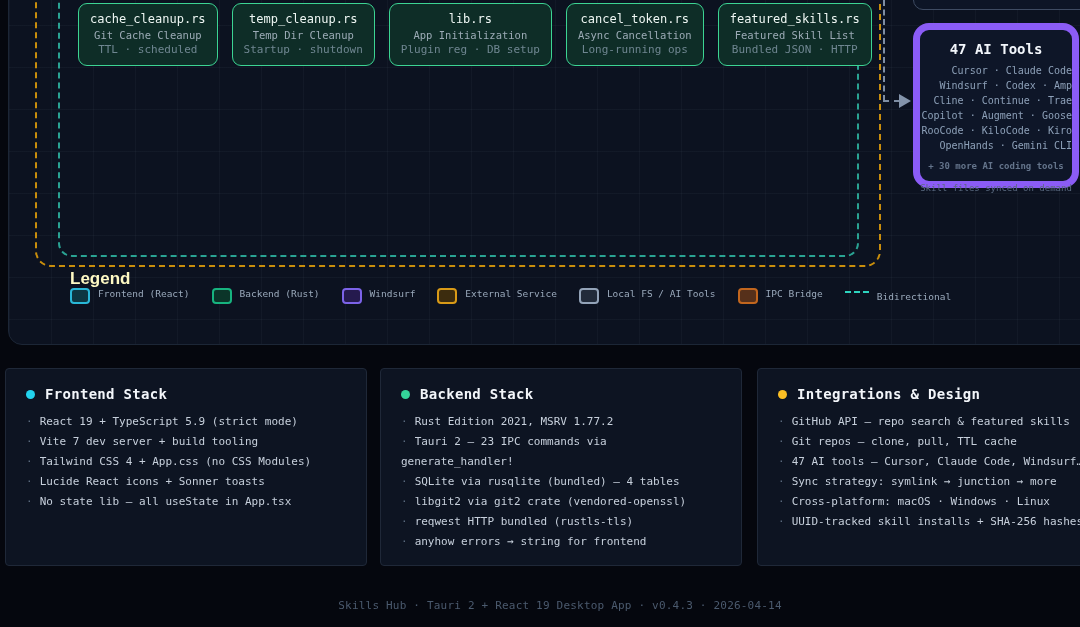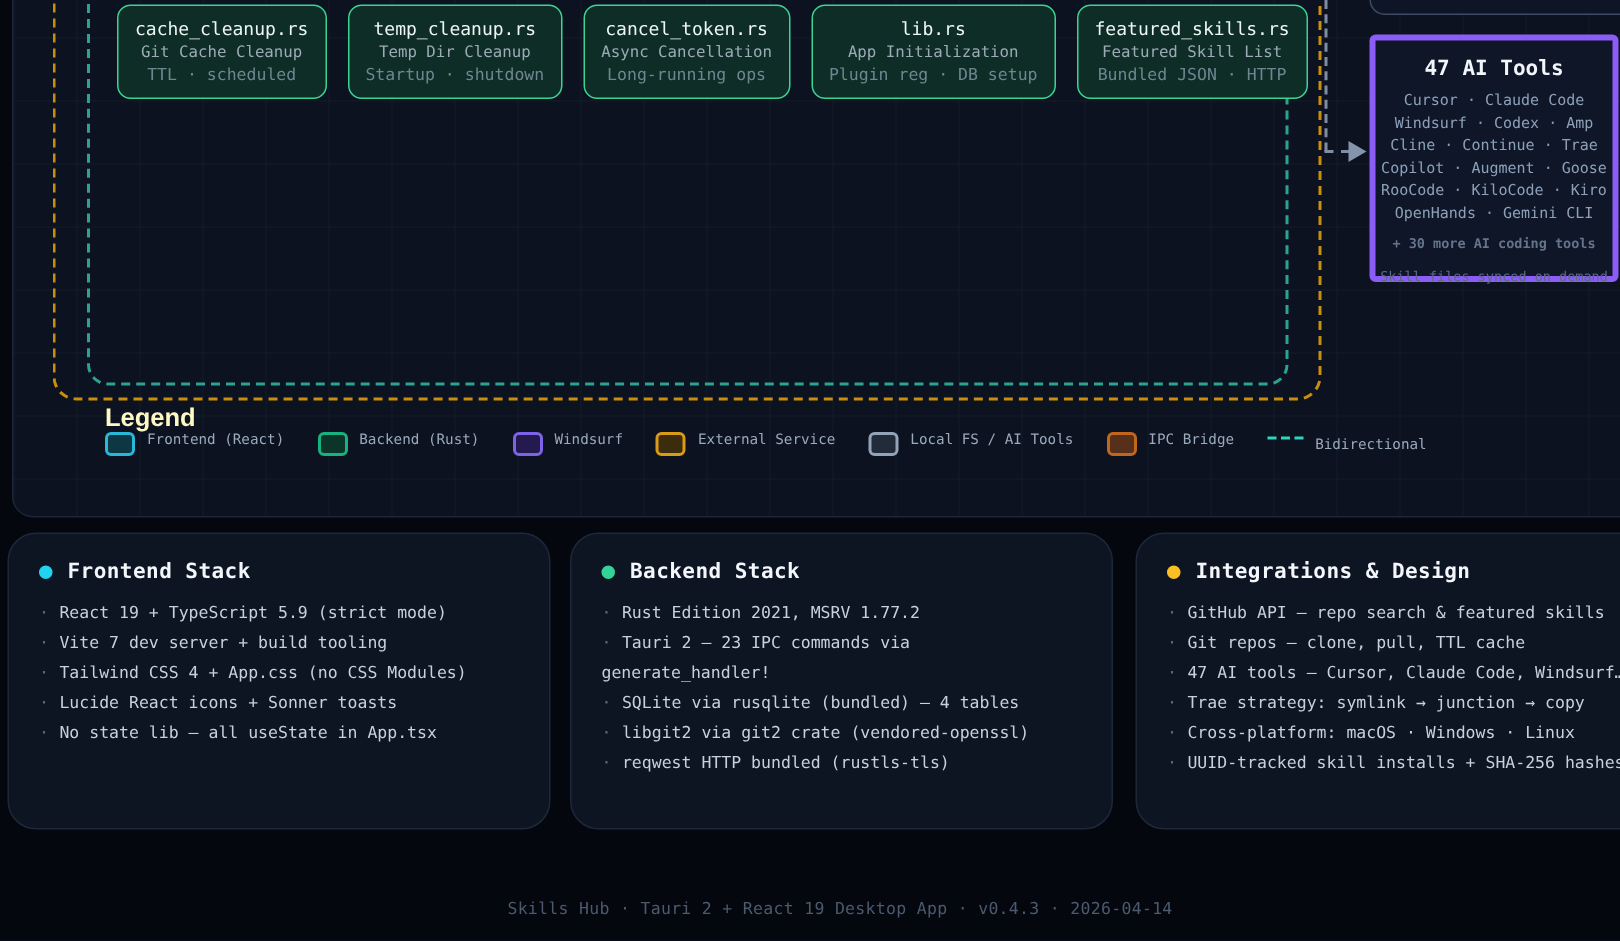--- a/index.html
+++ b/index.html
@@ -39,25 +39,25 @@
   .file-card .fc-sub{font-size:10.5px;color:#9cabb6;line-height:15px;}
   .file-card .fc-meta{font-size:11px;color:#6f8691;line-height:14px;}
 
   
   .truncated-box{
     left:913px;top:-30px;width:260px;height:38px;
     background:#0d1526;border:1px solid #3e4b62;border-radius:10px;
   }
   .ai-box{
     left:913px;top:23px;width:166px;height:165px;box-sizing:border-box;
-    background:#0e1628;border:4px solid #8b5cf6;border-radius:4px;
+    background:#0e1628;border:7px solid #8b5cf6;border-radius:16px;
     text-align:center;padding-top:10px;
   }
   .ai-box .ai-title{font-size:14px;font-weight:bold;color:#f2f6fb;line-height:18px;margin-bottom:5px;}
-  .ai-box .ai-row{font-size:10px;color:#8da0b8;line-height:15px;white-space:nowrap;}
+  .ai-box .ai-row{font-size:10px;color:#8da0b8;line-height:15px;white-space:nowrap;text-align:right;}
   .ai-box .ai-more{font-size:9px;color:#64748b;line-height:13px;margin-top:7px;white-space:nowrap;font-weight:bold;}
   .ai-box .ai-note{font-size:9px;color:#5a6a80;line-height:13px;margin-top:9px;white-space:nowrap;}
 
   
   .conn-v{left:883px;top:0;height:101px;width:0;border-left:2px dashed #7e8da3;}
   .conn-h{left:883px;top:100px;width:17px;height:0;border-top:2px dashed #7e8da3;}
   .conn-arrow{
     left:899px;top:94px;width:0;height:0;
     border-left:12px solid #8494ab;border-top:7px solid transparent;border-bottom:7px solid transparent;
   }
@@ -66,22 +66,22 @@
   .legend-title{left:70px;top:269px;font-family:"Liberation Sans","DejaVu Sans",sans-serif;
     font-size:17px;font-weight:bold;color:#fef9c3;}
   .legend-row{left:70px;top:288px;display:flex;align-items:center;gap:22px;}
   .legend-item{display:flex;align-items:flex-start;gap:8px;white-space:nowrap;}
   .legend-swatch{width:16px;height:12px;border-radius:4px;border:2px solid #888;}
   .legend-label{font-size:9.5px;color:#9aa9bb;}
   .legend-dash{width:24px;height:0;border-top:2px dashed #2dd4bf;}
 
   
   .stack-card{
-    top:355px;width:362px;height:198px;box-sizing:border-box;
-    background:#0d1422;border:1px solid #1f2838;border-radius:19px;
+    top:368px;width:362px;height:198px;box-sizing:border-box;
+    background:#0d1422;border:1px solid #1f2838;border-radius:4px;
     padding:17px 20px;
   }
   .stack-head{display:flex;align-items:center;gap:10px;margin-bottom:10px;}
   .stack-dot{width:9px;height:9px;border-radius:50%;}
   .stack-title{font-size:14px;font-weight:bold;color:#f3f6fa;letter-spacing:.3px;}
   .stack-list{font-size:11px;color:#c7d0dc;line-height:20px;}
   .stack-item .bullet{color:#5b6b7f;margin-right:7px;}
 
   .footer-text{
     left:0;top:599px;width:1120px;text-align:center;
@@ -100,28 +100,28 @@
     <div class="fc-title">cache_cleanup.rs</div>
     <div class="fc-sub">Git Cache Cleanup</div>
     <div class="fc-meta">TTL · scheduled</div>
   </div>
   <div class="file-card">
     <div class="fc-title">temp_cleanup.rs</div>
     <div class="fc-sub">Temp Dir Cleanup</div>
     <div class="fc-meta">Startup · shutdown</div>
   </div>
   <div class="file-card">
+    <div class="fc-title">lib.rs</div>
+    <div class="fc-sub">App Initialization</div>
+    <div class="fc-meta">Plugin reg · DB setup</div>
+  </div>
+  <div class="file-card">
     <div class="fc-title">cancel_token.rs</div>
     <div class="fc-sub">Async Cancellation</div>
     <div class="fc-meta">Long-running ops</div>
-  </div>
-  <div class="file-card">
-    <div class="fc-title">lib.rs</div>
-    <div class="fc-sub">App Initialization</div>
-    <div class="fc-meta">Plugin reg · DB setup</div>
   </div>
   <div class="file-card">
     <div class="fc-title">featured_skills.rs</div>
     <div class="fc-sub">Featured Skill List</div>
     <div class="fc-meta">Bundled JSON · HTTP</div>
   </div>
 </div>
 
 <div class="abs truncated-box"></div>
 
@@ -191,31 +191,32 @@
   <div class="stack-head">
     <span class="stack-dot" style="background-color: rgb(52, 211, 153);"></span>
     <span class="stack-title">Backend Stack</span>
   </div>
   <div class="stack-list">
     <div class="stack-item"><span class="bullet">·</span><span>Rust Edition 2021, MSRV 1.77.2</span></div>
     <div class="stack-item"><span class="bullet">·</span><span>Tauri 2 — 23 IPC commands via generate_handler!</span></div>
     <div class="stack-item"><span class="bullet">·</span><span>SQLite via rusqlite (bundled) — 4 tables</span></div>
     <div class="stack-item"><span class="bullet">·</span><span>libgit2 via git2 crate (vendored-openssl)</span></div>
     <div class="stack-item"><span class="bullet">·</span><span>reqwest HTTP bundled (rustls-tls)</span></div>
+    <div class="stack-item"><span class="bullet">·</span><span>anyhow errors → string for frontend</span></div>
   </div>
 </div>
 
 <div class="abs stack-card" style="left:757px;">
   <div class="stack-head">
     <span class="stack-dot" style="background-color: rgb(251, 191, 36);"></span>
     <span class="stack-title">Integrations &amp; Design</span>
   </div>
   <div class="stack-list">
     <div class="stack-item"><span class="bullet">·</span><span>GitHub API — repo search &amp; featured skills</span></div>
     <div class="stack-item"><span class="bullet">·</span><span>Git repos — clone, pull, TTL cache</span></div>
     <div class="stack-item"><span class="bullet">·</span><span>47 AI tools — Cursor, Claude Code, Windsurf…</span></div>
-    <div class="stack-item"><span class="bullet">·</span><span>Trae strategy: symlink → junction → copy</span></div>
+    <div class="stack-item"><span class="bullet">·</span><span>Sync strategy: symlink → junction → more</span></div>
     <div class="stack-item"><span class="bullet">·</span><span>Cross-platform: macOS · Windows · Linux</span></div>
     <div class="stack-item"><span class="bullet">·</span><span>UUID-tracked skill installs + SHA-256 hashes</span></div>
   </div>
 </div>
 
 <div class="abs footer-text">Skills Hub · Tauri 2 + React 19 Desktop App · v0.4.3 · 2026-04-14</div>
 
 </body></html>

